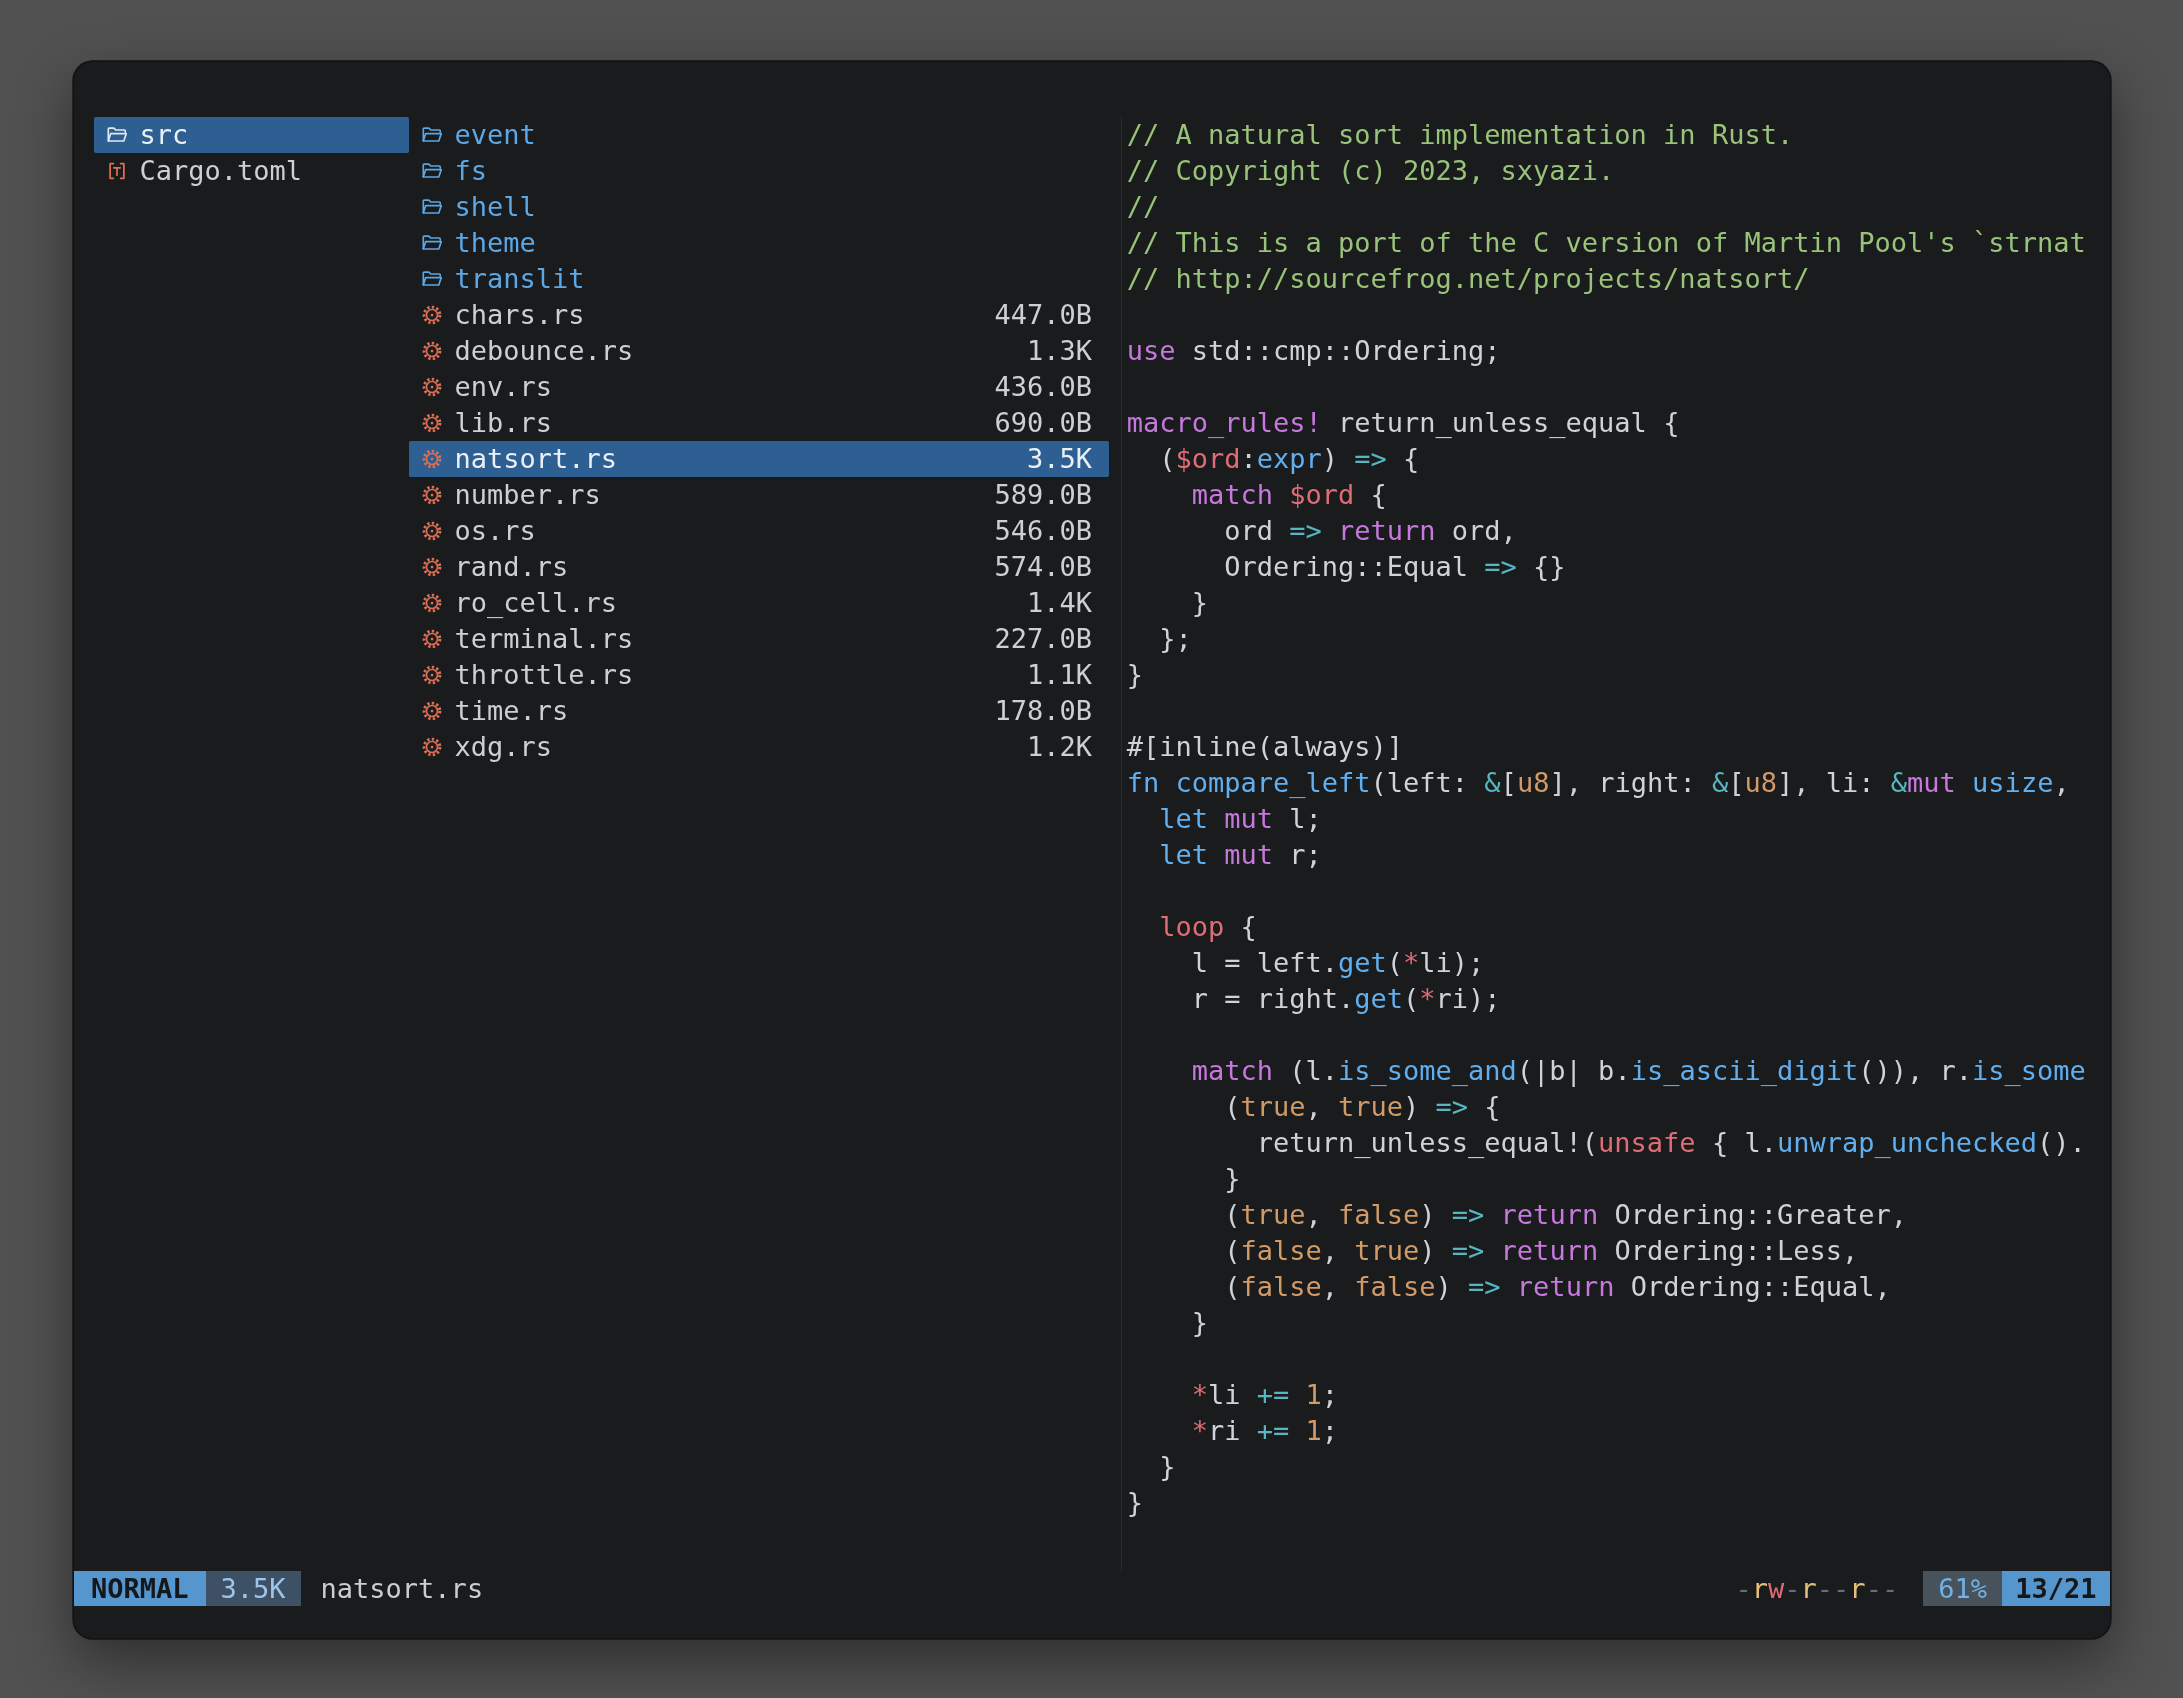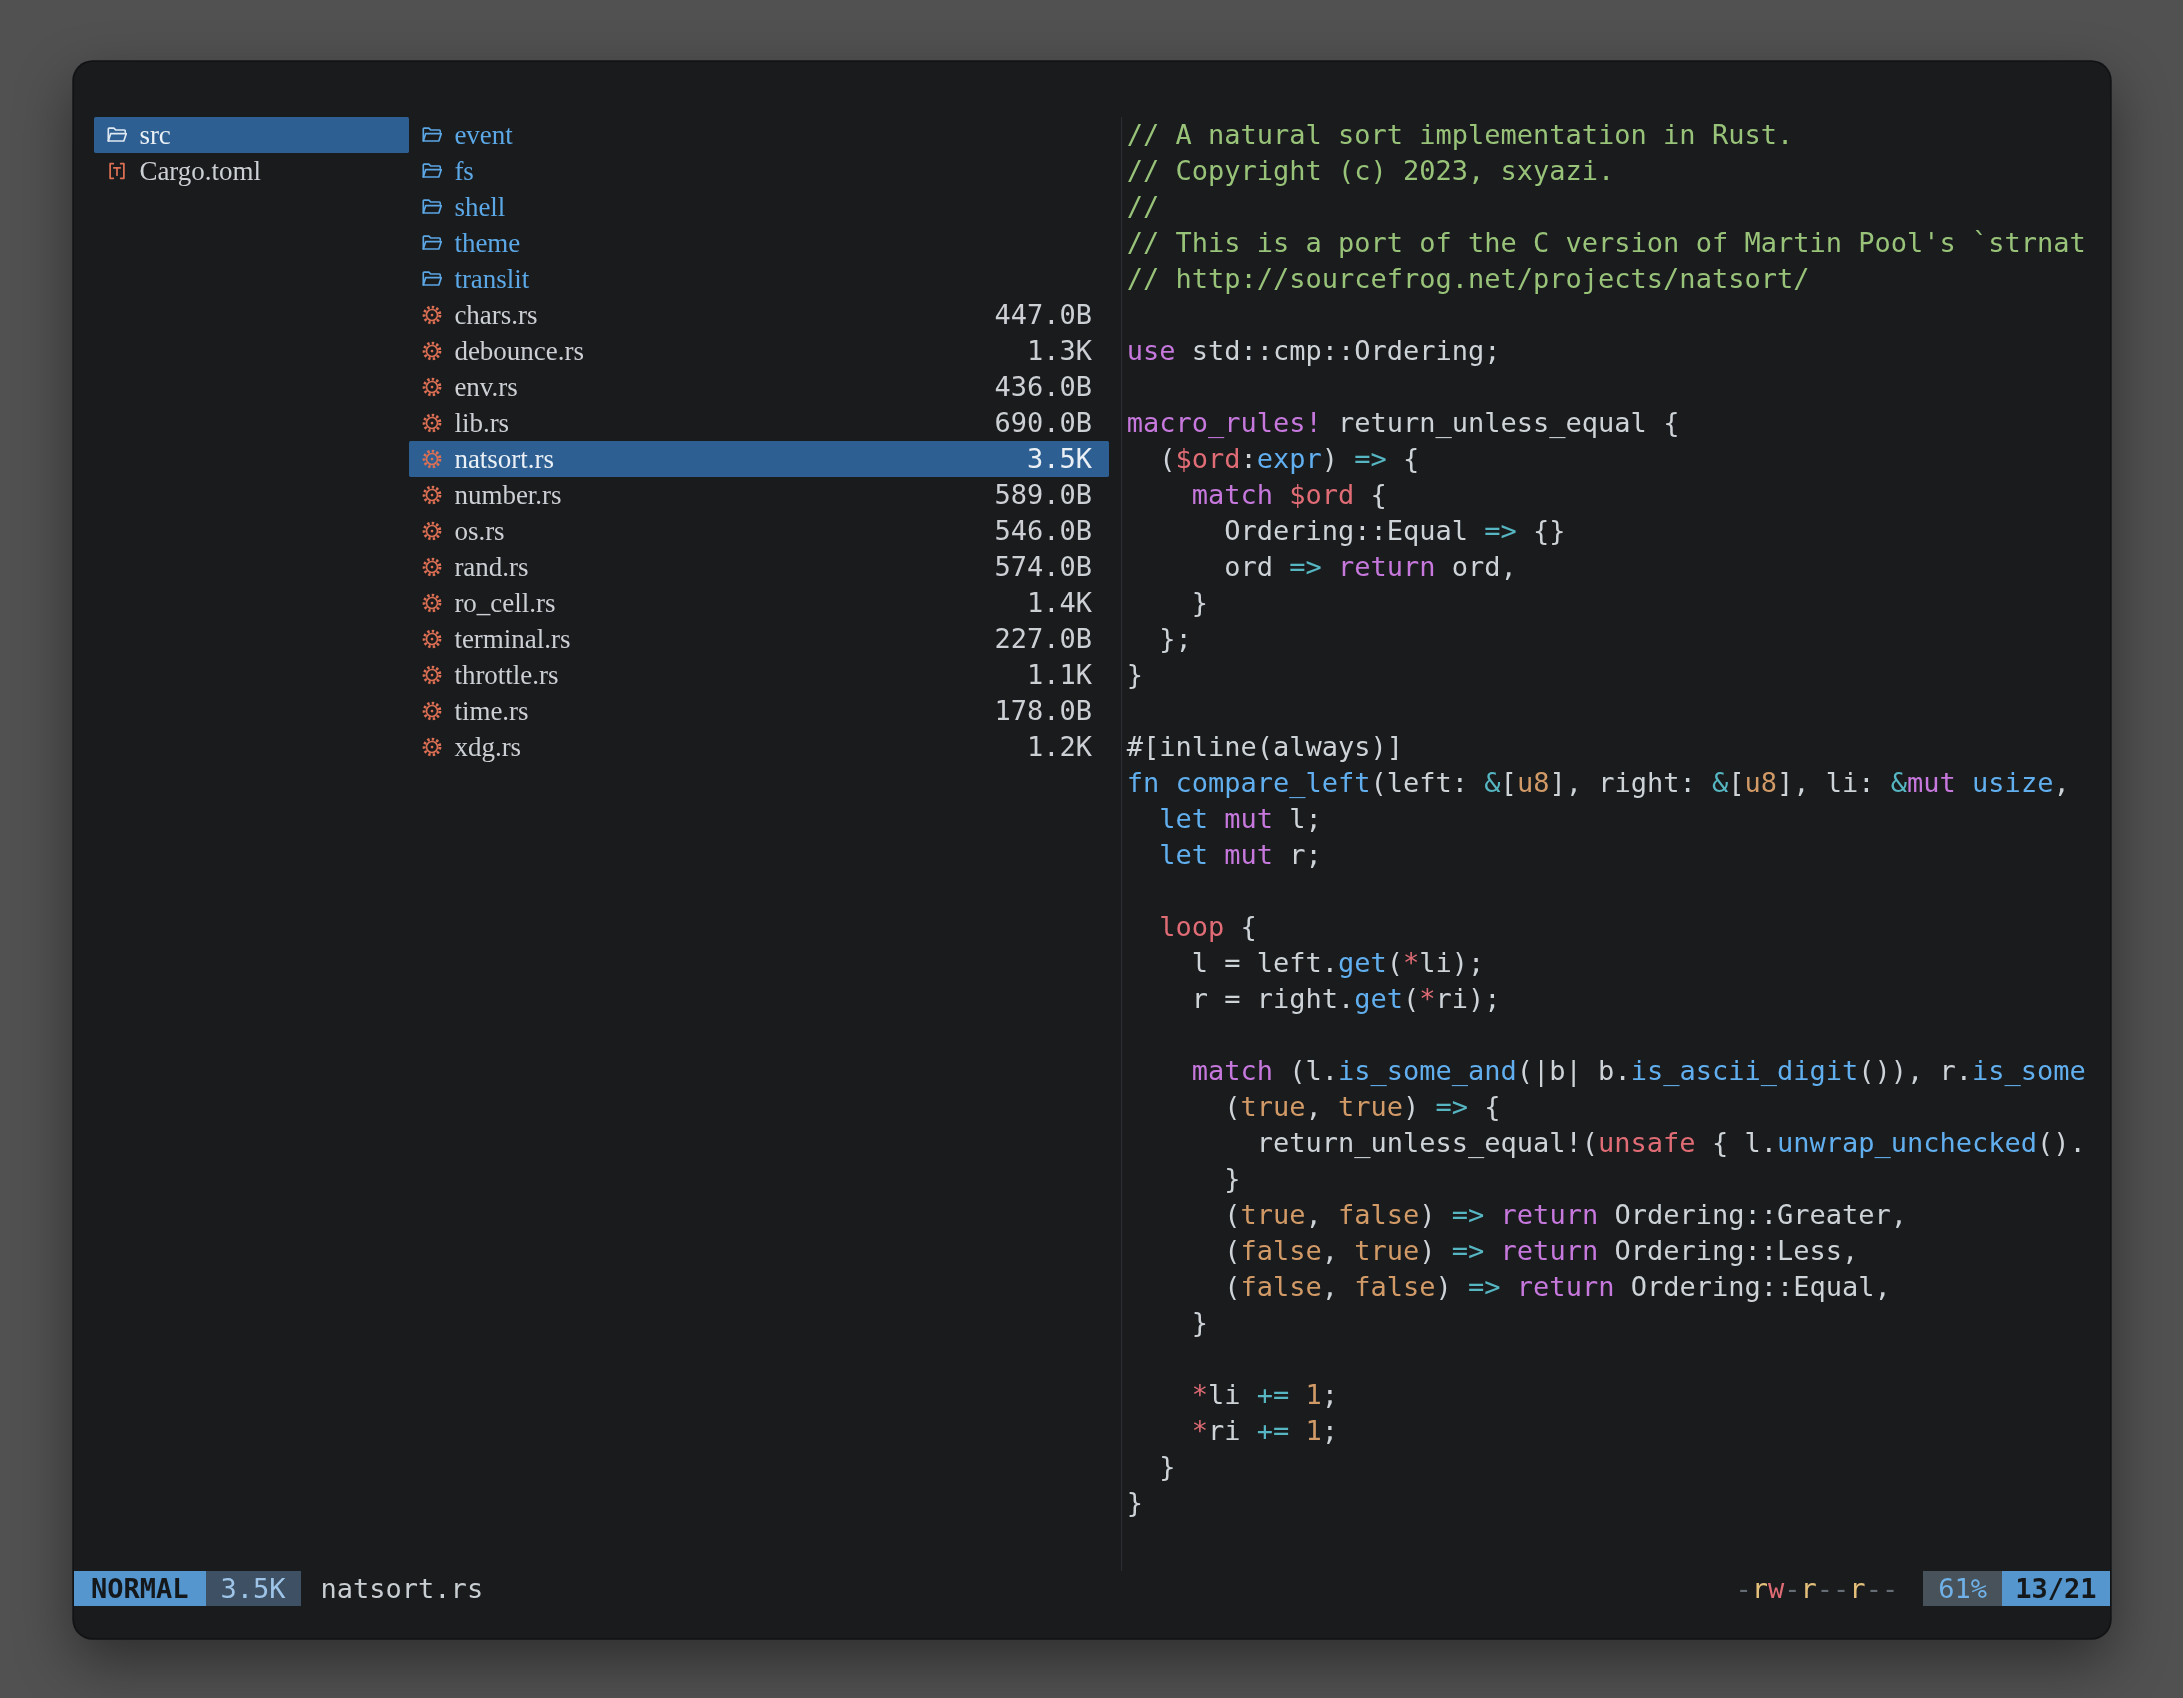--- a/index.html
+++ b/index.html
@@ -40,21 +40,21 @@
   }
   .row {
     height: 36px;
     display: flex;
     align-items: center;
     padding: 0 17px 0 11.7px;
     border-radius: 1.7px;
     white-space: pre;
   }
   .row.selected { background: var(--selection, #2e5f92); }
-  .row .label { color: #ccd0d4; font-family: Liberation Serif, serif; }
+  .row .label { color: #ccd0d4; }
   .row.dir .label { color: var(--dir-blue, #5ca8e6); }
   .row.selected .label, .row.selected .size { color: #eaf0f5; }
   .row .size { margin-left: auto; color: #ccd0d4; }
   .icon {
     width: 22.7px; height: 22.7px;
     margin-right: 11px;
     display: inline-flex;
     align-items: center;
     justify-content: center;
     flex: none;
@@ -220,22 +220,22 @@
         <div class="code-line"><span class="sy-c">// Copyright (c) 2023, sxyazi.</span></div>
         <div class="code-line"><span class="sy-c">//</span></div>
         <div class="code-line"><span class="sy-c">// This is a port of the C version of Martin Pool's `strnat</span></div>
         <div class="code-line"><span class="sy-c">// http://sourcefrog.net/projects/natsort/</span></div>
         <div class="code-line"></div>
         <div class="code-line"><span class="sy-k">use</span><span class="sy-t"> std::cmp::Ordering;</span></div>
         <div class="code-line"></div>
         <div class="code-line"><span class="sy-k">macro_rules!</span><span class="sy-t"> return_unless_equal {</span></div>
         <div class="code-line"><span class="sy-t">  (</span><span class="sy-r">$ord</span><span class="sy-t">:</span><span class="sy-b">expr</span><span class="sy-t">) </span><span class="sy-y">=&gt;</span><span class="sy-t"> {</span></div>
         <div class="code-line"><span class="sy-t">    </span><span class="sy-k">match</span><span class="sy-t"> </span><span class="sy-r">$ord</span><span class="sy-t"> {</span></div>
+        <div class="code-line"><span class="sy-t">      ord </span><span class="sy-y">=&gt;</span><span class="sy-t"> </span><span class="sy-k">return</span><span class="sy-t"> ord,</span></div>
         <div class="code-line"><span class="sy-t">      Ordering::Equal </span><span class="sy-y">=&gt;</span><span class="sy-t"> {}</span></div>
-        <div class="code-line"><span class="sy-t">      ord </span><span class="sy-y">=&gt;</span><span class="sy-t"> </span><span class="sy-k">return</span><span class="sy-t"> ord,</span></div>
         <div class="code-line"><span class="sy-t">    }</span></div>
         <div class="code-line"><span class="sy-t">  };</span></div>
         <div class="code-line"><span class="sy-t">}</span></div>
         <div class="code-line"></div>
         <div class="code-line"><span class="sy-t">#[inline(always)]</span></div>
         <div class="code-line"><span class="sy-b">fn</span><span class="sy-t"> </span><span class="sy-b">compare_left</span><span class="sy-t">(left: </span><span class="sy-y">&amp;</span><span class="sy-t">[</span><span class="sy-o">u8</span><span class="sy-t">], right: </span><span class="sy-y">&amp;</span><span class="sy-t">[</span><span class="sy-o">u8</span><span class="sy-t">], li: </span><span class="sy-y">&amp;</span><span class="sy-k">mut</span><span class="sy-t"> </span><span class="sy-b">usize</span><span class="sy-t">,</span></div>
         <div class="code-line"><span class="sy-t">  </span><span class="sy-b">let</span><span class="sy-t"> </span><span class="sy-k">mut</span><span class="sy-t"> l;</span></div>
         <div class="code-line"><span class="sy-t">  </span><span class="sy-b">let</span><span class="sy-t"> </span><span class="sy-k">mut</span><span class="sy-t"> r;</span></div>
         <div class="code-line"></div>
         <div class="code-line"><span class="sy-t">  </span><span class="sy-r">loop</span><span class="sy-t"> {</span></div>

